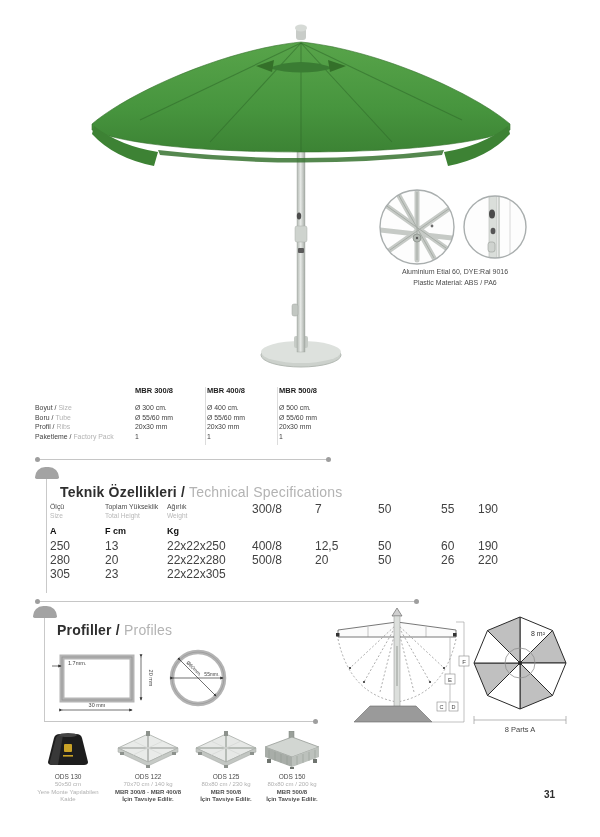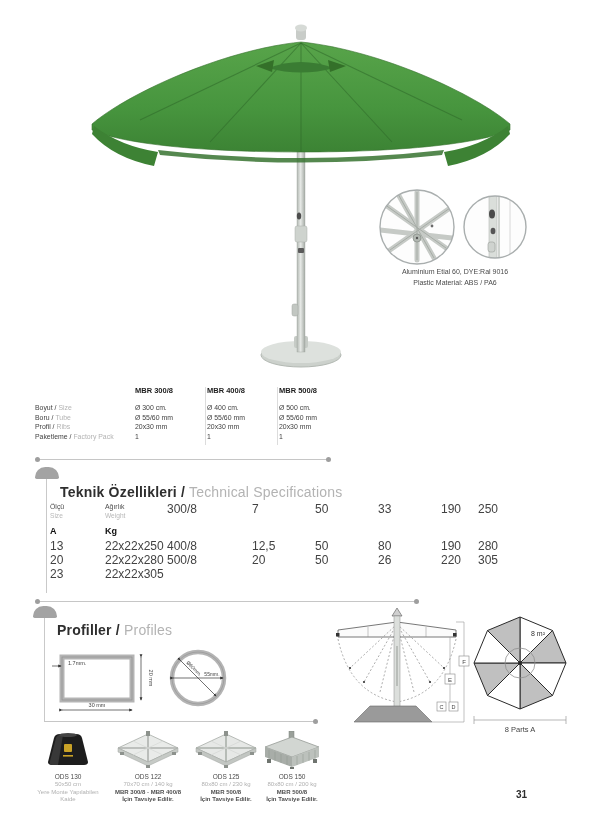--- a/index.html
+++ b/index.html
@@ -39,21 +39,21 @@
 
   
   .prod{position:absolute;top:731px;width:90px;text-align:center;}
   .prod svg{display:block;margin:0 auto;}
   .cap-name{font-size:6.5px;color:#4a4a4a;line-height:8px;margin-top:4px;}
   .cap-line{font-size:6px;color:#b0b0b0;line-height:7.5px;}
   .cap-strong{font-size:6px;color:#4f4f4f;font-weight:bold;line-height:7.5px;}
 
   .materials{position:absolute;left:348px;top:266px;width:214px;text-align:center;
              font-size:7px;color:#4a4a4a;line-height:11px;}
-  .pagenum{position:absolute;left:516px;top:789px;font-size:10px;font-weight:600;color:#2e2e2e;}
+  .pagenum{position:absolute;left:544px;top:789px;font-size:10px;font-weight:600;color:#2e2e2e;}
 </style>
 </head>
 <body>
 
 <div class="page">
 
   <svg class="abs" style="left:80px;top:16px;" width="440" height="352" viewBox="0 0 440 352">
     <defs>
       <linearGradient id="gGreen" x1="0" y1="0" x2="0" y2="1">
         <stop offset="0" stop-color="#58a44a"></stop>
@@ -184,38 +184,43 @@
     <b>Teknik Özellikleri /</b> <span>Technical Specifications</span>
   </div>
 
   <div class="stable">
     <div>
         <div class="h-tr">Ölçü</div>
         <div class="h-en">Size</div>
         <div class="h-unit">A</div>
       </div>
     <div>
+        <div class="h-tr">Toplam Yükseklik</div>
+        <div class="h-en">Total Height</div>
+        <div class="h-unit">F cm</div>
+      </div>
+    <div>
         <div class="h-tr">Ağırlık</div>
         <div class="h-en">Weight</div>
         <div class="h-unit">Kg</div>
       </div>
 
     <div class="dcell">300/8</div>
     <div class="dcell">7</div>
     <div class="dcell">50</div>
-    <div class="dcell">33</div>
+    <div class="dcell">55</div>
     <div class="dcell">190</div>
     <div class="dcell">250</div>
     <div class="dcell">13</div>
     <div class="dcell">22x22x250</div>
 
     <div class="dcell">400/8</div>
     <div class="dcell">12,5</div>
     <div class="dcell">50</div>
-    <div class="dcell">80</div>
+    <div class="dcell">60</div>
     <div class="dcell">190</div>
     <div class="dcell">280</div>
     <div class="dcell">20</div>
     <div class="dcell">22x22x280</div>
 
     <div class="dcell">500/8</div>
     <div class="dcell">20</div>
     <div class="dcell">50</div>
     <div class="dcell">26</div>
     <div class="dcell">220</div>

